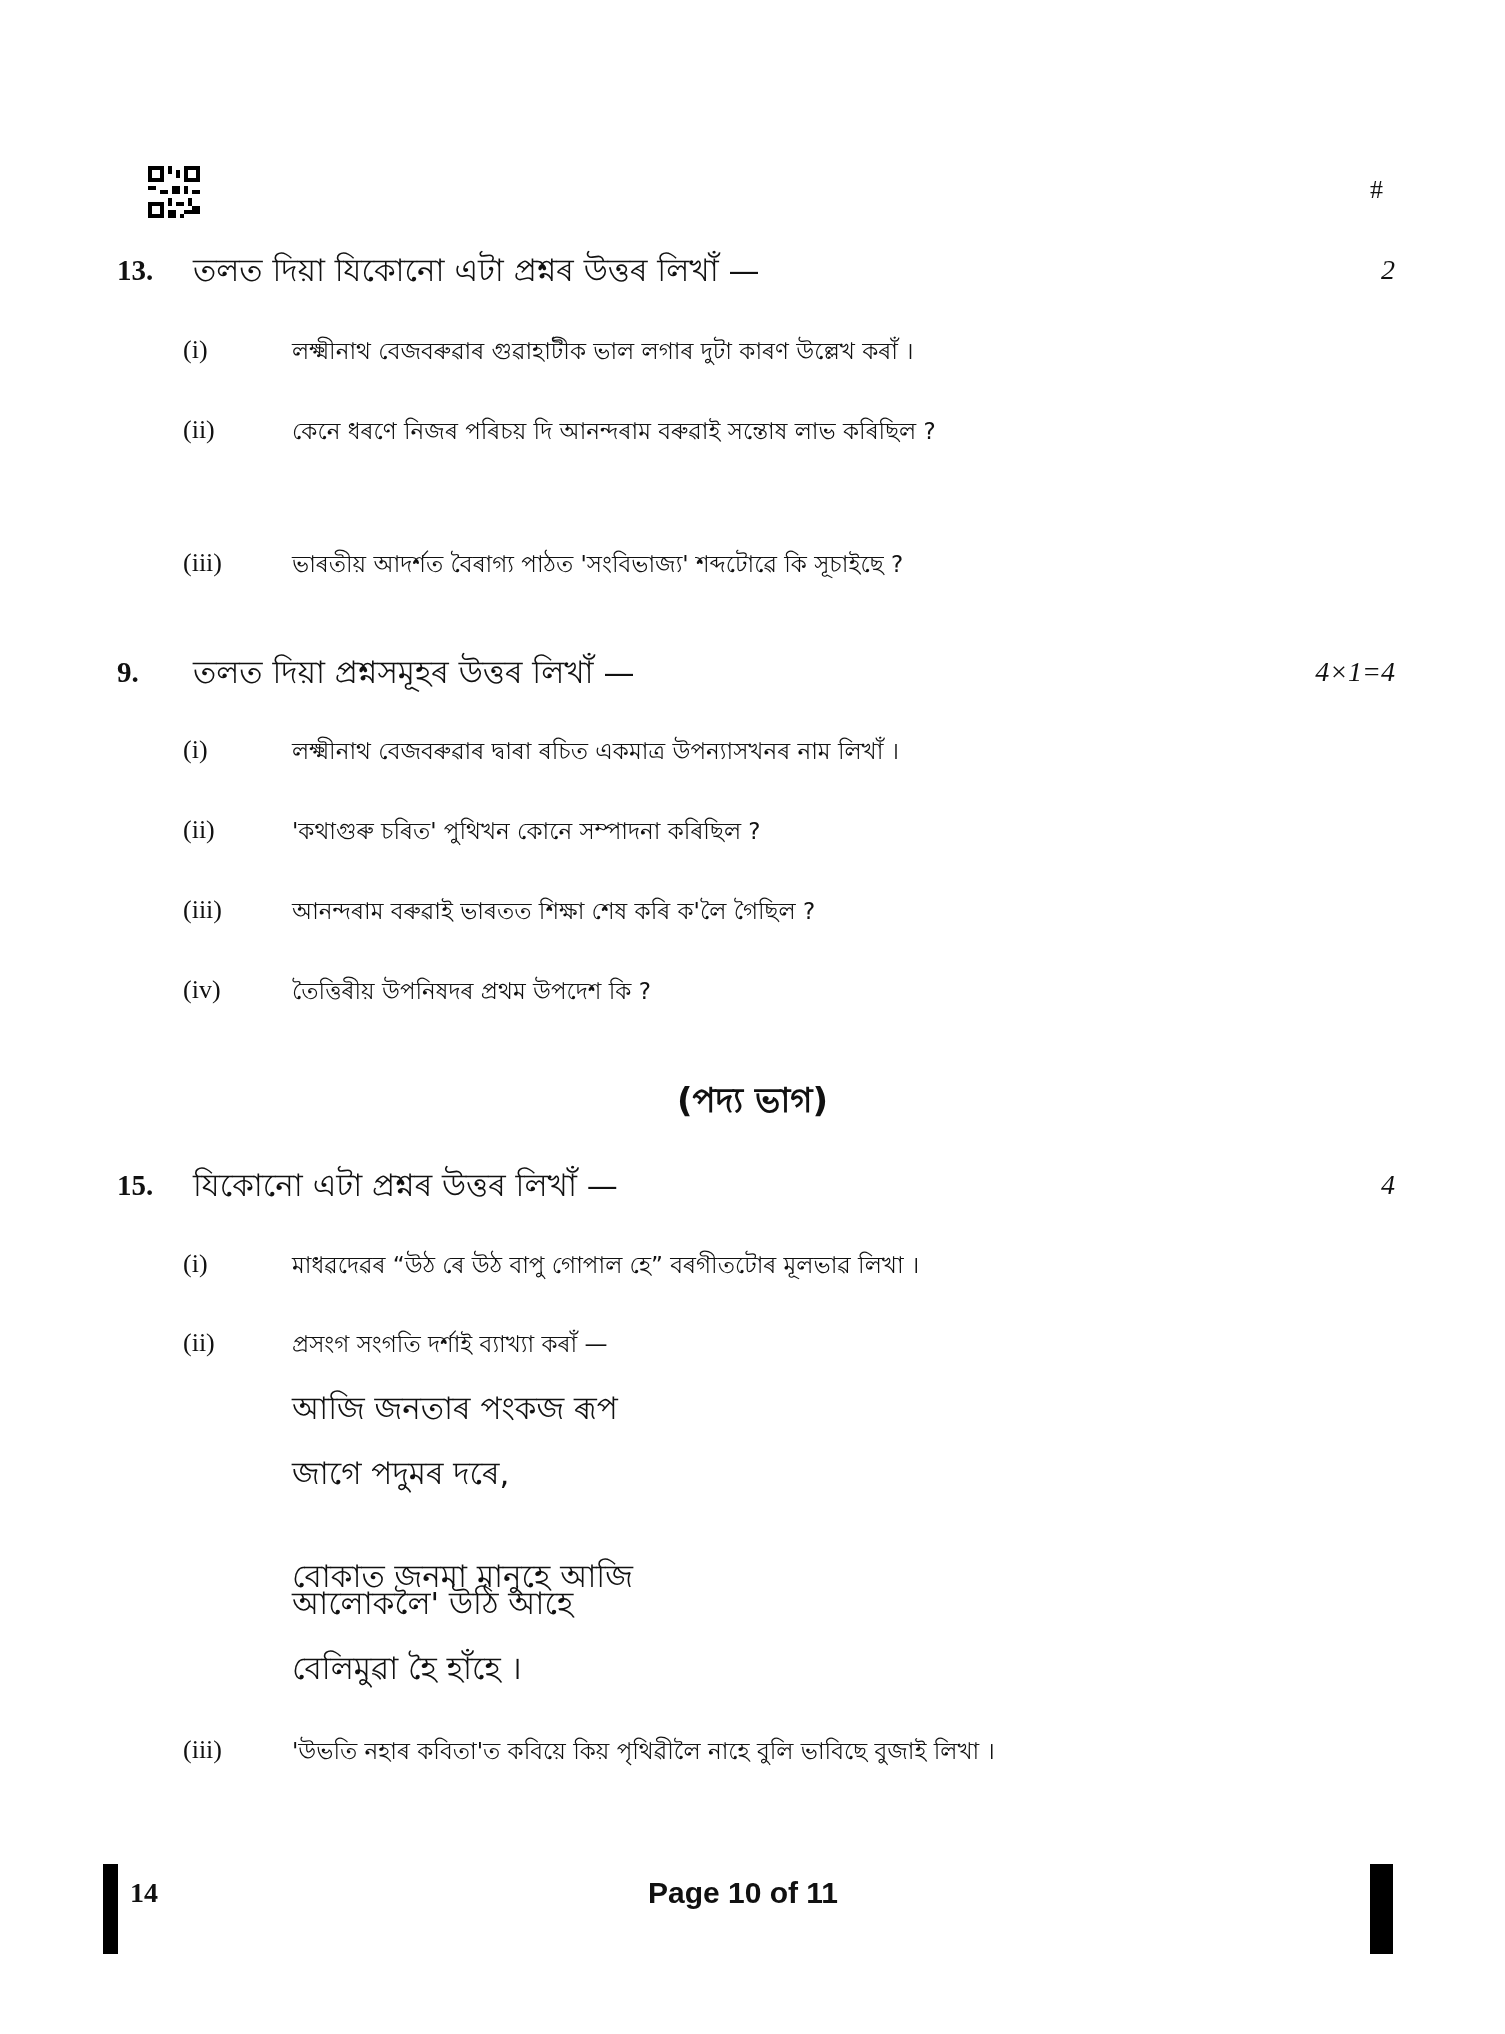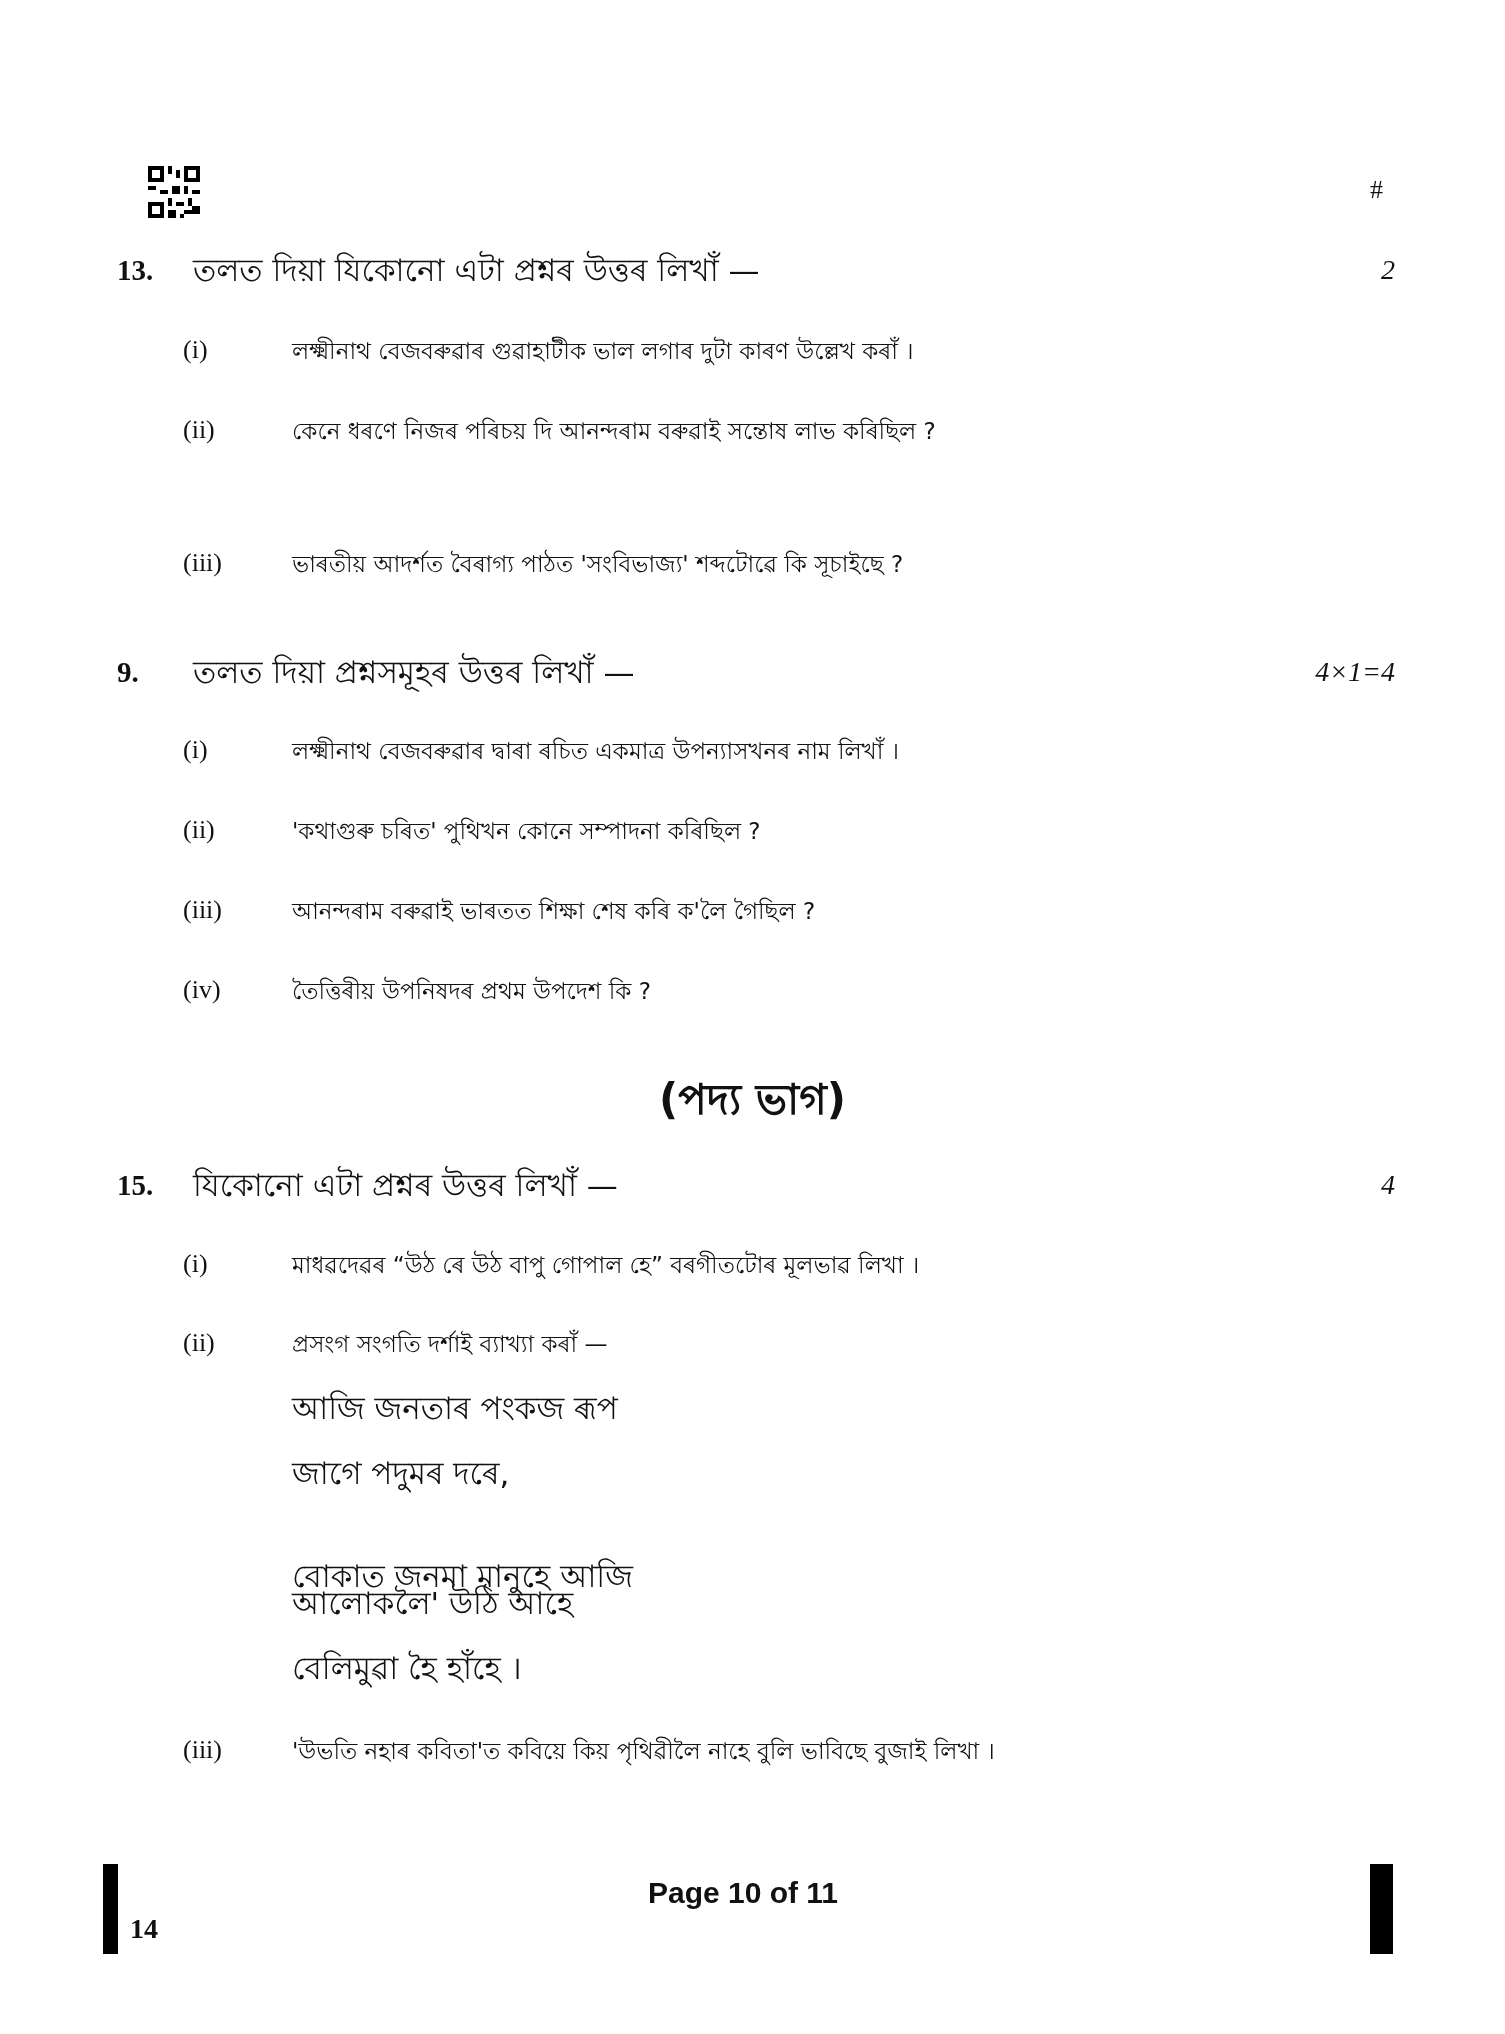--- a/index.html
+++ b/index.html
@@ -34,29 +34,29 @@
     position: absolute; left: 183px; top: 0; font-family: "Liberation Serif", serif;
     font-size: 26px; line-height: 50px;
   }
   .itext {
     position: absolute; left: 292px; width: 1026px; top: 0; font-size: 23px;
     line-height: 53px; text-align: justify;
   }
   .itext.nowrap { white-space: nowrap; }
   .section-title {
     position: absolute; left: 0; width: 1505px; top: 1075px; text-align: center;
-    font-weight: bold; font-size: 42px; line-height: 50px;
+    font-weight: bold; font-size: 34px; line-height: 50px;
   }
   .poem-line {
     position: absolute; left: 292px; font-size: 31px; line-height: 50px; white-space: nowrap;
   }
   .bar { position: absolute; background: #000000; }
   .footer-num {
     position: absolute; left: 130px; top: 1873px; font-family: "Liberation Serif", serif;
-    font-weight: bold; font-size: 28px; line-height: 40px; margin-top: 36px;
+    font-weight: bold; font-size: 28px; line-height: 40px;
   }
   .footer-page {
     position: absolute; left: 0; width: 1486px; top: 1873px; text-align: center;
     font-family: Liberation Sans, sans-serif; font-weight: bold; font-size: 30px; line-height: 40px;
   }
 </style>
 </head>
 <body>
 
 <svg class="abs qr" viewBox="0 0 13 13" shape-rendering="crispEdges">

